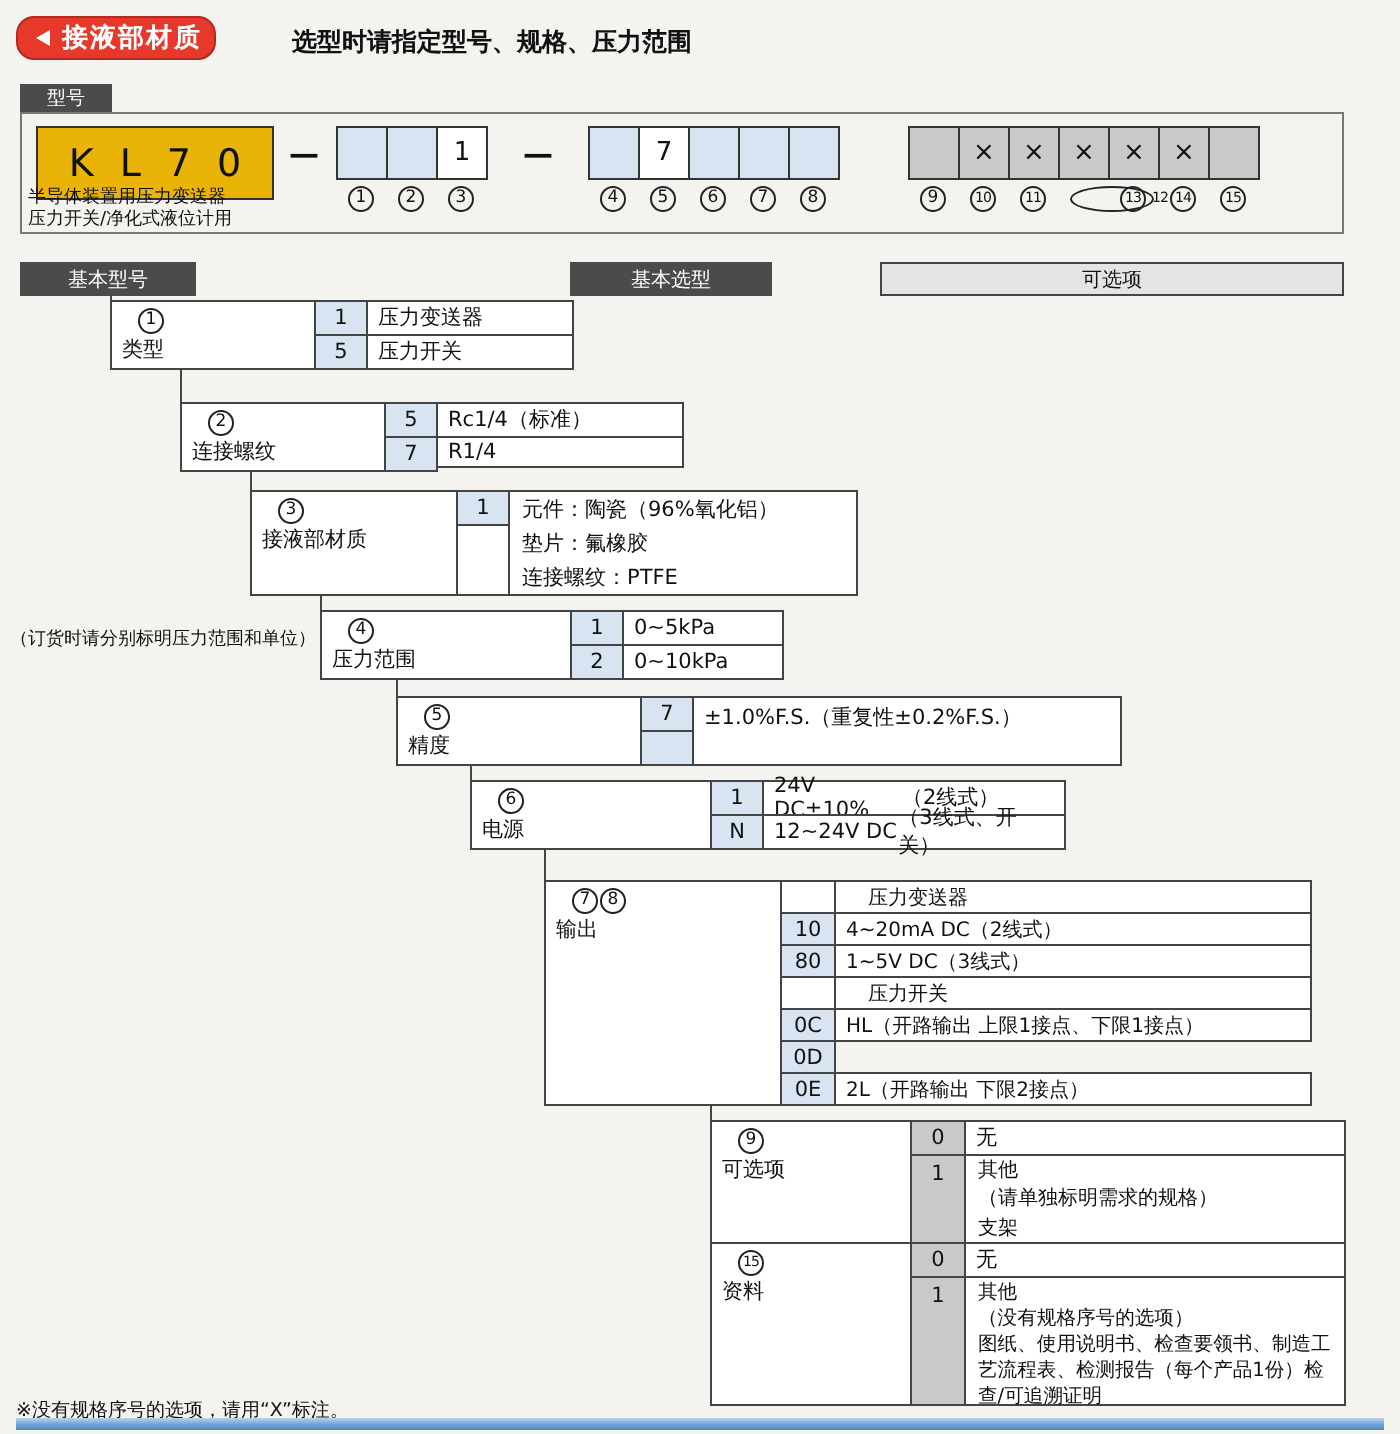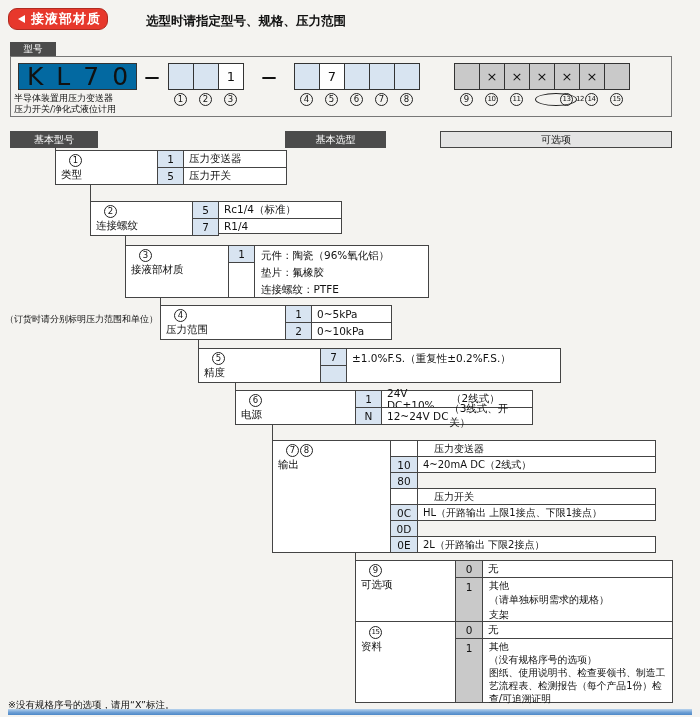--- a/index.html
+++ b/index.html
@@ -18,22 +18,22 @@
     display:flex; align-items:center; gap:6px; padding-left:9px;
   }
   .badge-tri { width:0; height:0; border-top:4px solid transparent;
     border-bottom:4px solid transparent; border-right:7px solid #fff; }
   .subtitle { left:146px; top:13px; font-size:12.5px; font-weight:bold; white-space:nowrap; }
 
   
   .tab { left:10px; top:42px; width:46px; height:15px; background:#4b4b4b; color:#fff;
     font-size:9.5px; display:flex; align-items:center; justify-content:center; }
   .modelframe { left:10px; top:56px; width:662px; height:61px; border:1px solid #777; }
-  .kl70 { left:18px; top:63px; width:119px; height:27px; background:#0369a1; border:1px solid #333;
-    display:flex; align-items:center; justify-content:center; font-size:25px;
+  .kl70 { left:18px; top:63px; width:119px; height:37px; background:#eab308; border:1px solid #333;
+    display:flex; align-items:center; justify-content:center; font-size:19px;
     letter-spacing:13px; text-indent:13px; }
   .dash { top:63px; height:27px; display:flex; align-items:center; justify-content:center;
     font-size:15px; font-weight:bold; }
   .mbox { top:63px; width:26px; height:27px; border:1px solid #333;
     display:flex; align-items:center; justify-content:center; font-size:13px; }
   .mbox.blue { background:#d8e4f1; } .mbox.white { background:#fff; } .mbox.gray { background:#c9c9c9; }
   .circ { width:13px; height:13px; border:1px solid #222; border-radius:50%;
     font-size:8.5px; line-height:11px; text-align:center; display:inline-block;
     box-sizing:border-box; background:transparent; }
   .circ.two { font-size:7px; letter-spacing:-0.5px; }
@@ -205,20 +205,21 @@
   </div>
   <div class="abs cell code whitecode" style="left:390px;top:440px;width:28px;height:17px;"></div>
   <div class="abs cell code" style="left:390px;top:456px;width:28px;height:17px;">10</div>
   <div class="abs cell code" style="left:390px;top:472px;width:28px;height:17px;">80</div>
   <div class="abs cell code whitecode" style="left:390px;top:488px;width:28px;height:17px;"></div>
   <div class="abs cell code" style="left:390px;top:504px;width:28px;height:17px;">0C</div>
   <div class="abs cell code" style="left:390px;top:520px;width:28px;height:17px;">0D</div>
   <div class="abs cell code" style="left:390px;top:536px;width:28px;height:17px;">0E</div>
   <div class="abs cell s7txt subhdr" style="left:417px;top:440px;width:239px;height:17px;">压力变送器</div>
   <div class="abs cell s7txt" style="left:417px;top:456px;width:239px;height:17px;">4~20mA DC（2线式）</div>
+  <div class="abs cell s7txt" style="left:417px;top:472px;width:239px;height:17px;">1~5V DC（3线式）</div>
   <div class="abs cell s7txt subhdr" style="left:417px;top:488px;width:239px;height:17px;">压力开关</div>
   <div class="abs cell s7txt" style="left:417px;top:504px;width:239px;height:17px;">HL（开路输出 上限1接点、下限1接点）</div>
   <div class="abs cell s7txt" style="left:417px;top:536px;width:239px;height:17px;">2L（开路输出 下限2接点）</div>
 
   <div class="abs labelcell" style="left:355px;top:560px;width:101px;height:62px;">
     <span class="circ">9</span>
     <span class="lbl">可选项</span>
   </div>
   <div class="abs cell code graycode" style="left:455px;top:560px;width:28px;height:18px;">0</div>
   <div class="abs cell code graycode topalign" style="left:455px;top:577px;width:28px;height:45px;">1</div>

